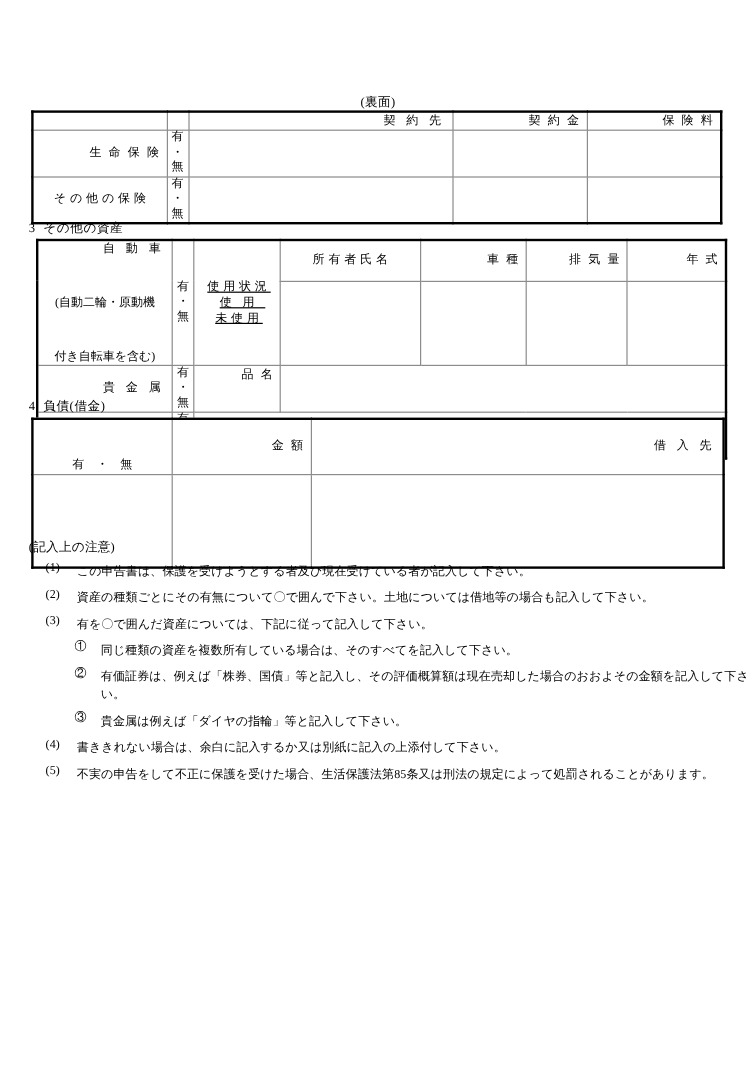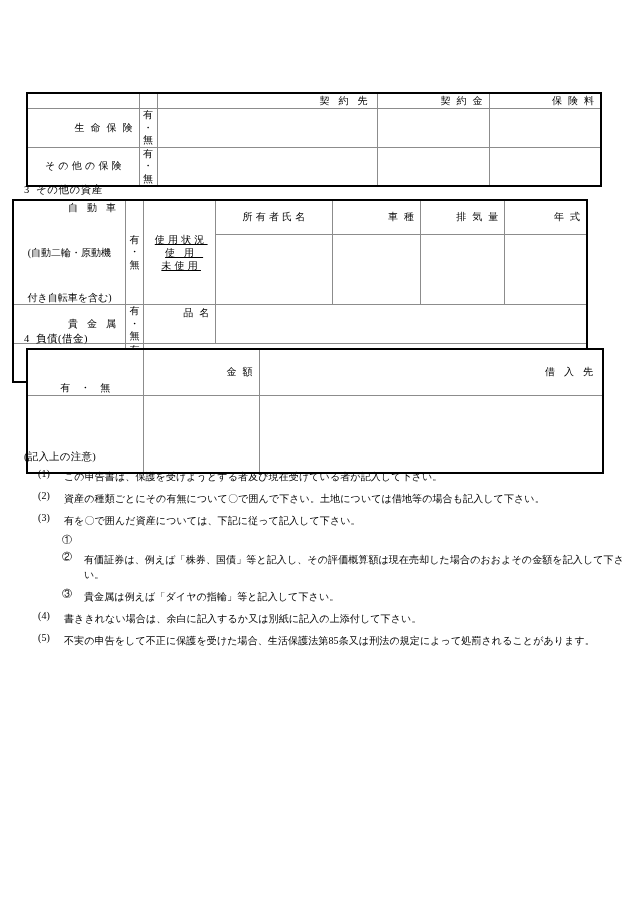--- a/index.html
+++ b/index.html
@@ -156,20 +156,21 @@
   .note-text {
     flex: 1 1 auto;
     line-height: 1.5;
   }
 </style>
 </head>
 <body>
 
 <div class="page">
 
+  <div class="center-title" style="top:78px;">(裏面)</div>
 
   <table class="form" style="left:26px; top:92px; width:576px;">
     <colgroup>
       <col style="width:112px">
       <col style="width:18px">
       <col style="width:220px">
       <col style="width:112px">
       <col style="width:112px">
     </colgroup>
     <tbody>
@@ -214,21 +215,21 @@
         <td></td>
         <td></td>
       </tr>
     </tbody>
   </table>
 
   <div class="section-heading" style="left:24px; top:183px;">
     <span class="num">3</span><span>その他の資産</span>
   </div>
 
-  <table class="form" style="left:12px; top:199px; width:576px;border-radius:23px;">
+  <table class="form" style="left:30px; top:199px; width:576px;border-radius:23px;">
     <colgroup>
       <col style="width:112px">
       <col style="width:18px">
       <col style="width:72px">
       <col style="width:116px">
       <col style="width:88px">
       <col style="width:84px">
       <col style="width:82px">
     </colgroup>
     <tbody>
@@ -343,20 +344,21 @@
         <div class="note-item lvl1">
           <span class="note-marker">(2)</span>
           <span class="note-text">資産の種類ごとにその有無について〇で囲んで下さい。土地については借地等の場合も記入して下さい。</span>
         </div>
         <div class="note-item lvl1">
           <span class="note-marker">(3)</span>
           <span class="note-text">有を〇で囲んだ資産については、下記に従って記入して下さい。</span>
         </div>
         <div class="note-item lvl2">
           <span class="note-marker circled">①</span>
+          <span class="note-text">同じ種類の資産を複数所有している場合は、そのすべてを記入して下さい。</span>
         </div>
         <div class="note-item lvl2">
           <span class="note-marker circled">②</span>
           <span class="note-text">有価証券は、例えば「株券、国債」等と記入し、その評価概算額は現在売却した場合のおおよその金額を記入して下さい。</span>
         </div>
         <div class="note-item lvl2">
           <span class="note-marker circled">③</span>
           <span class="note-text">貴金属は例えば「ダイヤの指輪」等と記入して下さい。</span>
         </div>
         <div class="note-item lvl1">

